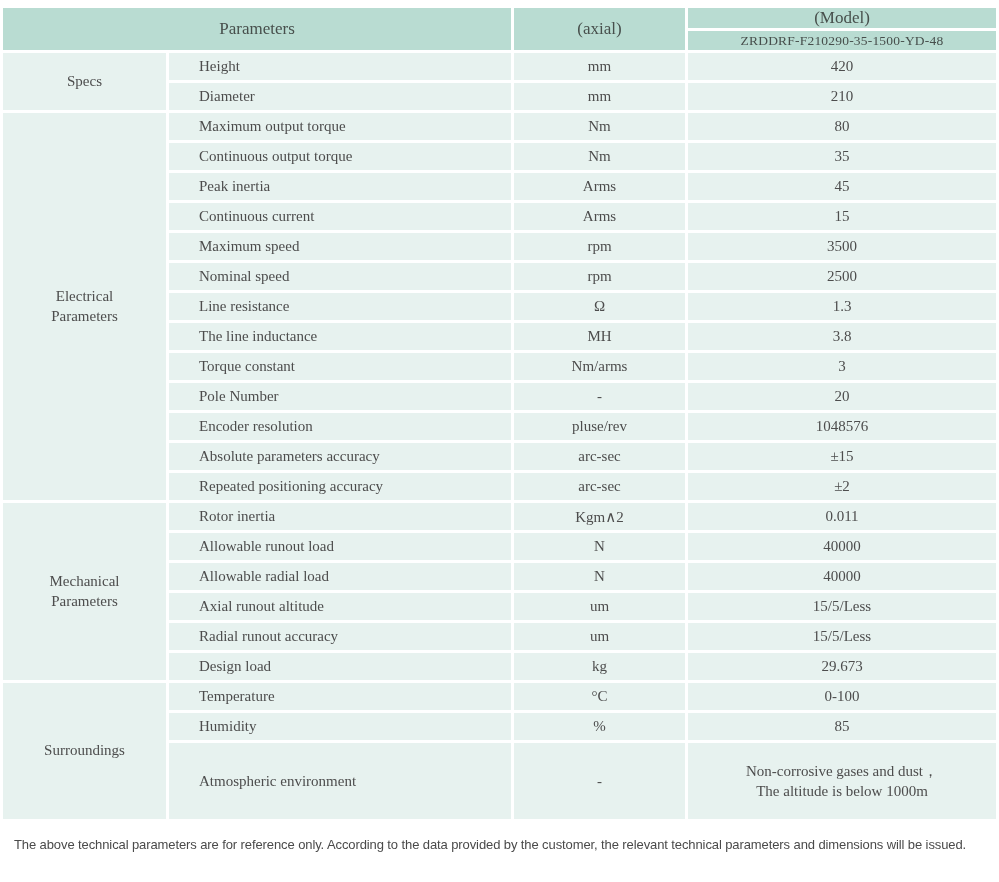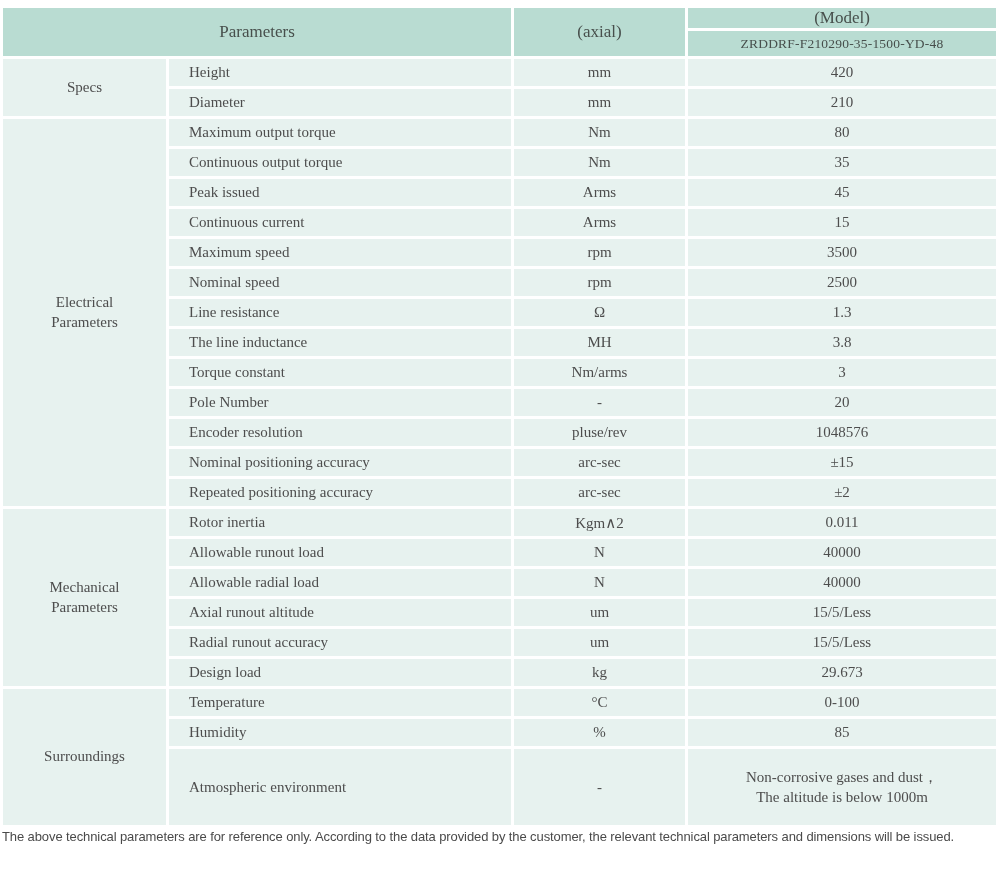--- a/index.html
+++ b/index.html
@@ -16,31 +16,31 @@
     border-collapse:separate;border-spacing:3px;table-layout:fixed;
     width:999px;margin-top:5px;font-family:Liberation Serif, serif;
   }
   th,td{font-weight:normal;padding:0;margin:0;}
   .hdr{
     background:var(--header-bg);text-align:center;vertical-align:middle;
     color:#474f4c;
   }
   .param-hdr,.unit-hdr{font-size:17px;}
   .model-hdr{font-size:17px;height:16px;}
-  .model-val{font-size:13.5px;height:25px;letter-spacing:0.2px;}
+  .model-val{font-size:13.5px;height:19px;letter-spacing:0.2px;}
   .cell{
     background:var(--cell-bg);height:27px;text-align:center;
     vertical-align:middle;font-size:15px;
   }
-  .param-cell{text-align:left;padding-left:20px;}
+  .param-cell{text-align:left;padding-left:30px;}
   .group-cell{white-space:pre-line;line-height:1.3;text-align:center;}
   .value-cell{white-space:pre-line;line-height:1.35;}
   .tall .cell{height:76px;}
   .footnote{
-    font-size:13px;margin-top:1px;padding-left:2px;color:#4a4a4a;
+    font-size:13px;margin-top:15px;padding-left:14px;color:#4a4a4a;
     white-space:nowrap;overflow:hidden;letter-spacing:-0.1px;
   }
 </style>
 </head>
 <body>
 
 <div>
   <table>
     <colgroup>
       <col style="width:163px">
@@ -76,21 +76,21 @@
           <td class="cell param-cell">Maximum output torque</td>
           <td class="cell unit-cell">Nm</td>
           <td class="cell value-cell">80</td>
         </tr>
         <tr>
           <td class="cell param-cell">Continuous output torque</td>
           <td class="cell unit-cell">Nm</td>
           <td class="cell value-cell">35</td>
         </tr>
         <tr>
-          <td class="cell param-cell">Peak issued</td>
+          <td class="cell param-cell">Peak inertia</td>
           <td class="cell unit-cell">Arms</td>
           <td class="cell value-cell">45</td>
         </tr>
         <tr>
           <td class="cell param-cell">Continuous current</td>
           <td class="cell unit-cell">Arms</td>
           <td class="cell value-cell">15</td>
         </tr>
         <tr>
           <td class="cell param-cell">Maximum speed</td>
@@ -121,21 +121,21 @@
           <td class="cell param-cell">Pole Number</td>
           <td class="cell unit-cell">-</td>
           <td class="cell value-cell">20</td>
         </tr>
         <tr>
           <td class="cell param-cell">Encoder resolution</td>
           <td class="cell unit-cell">pluse/rev</td>
           <td class="cell value-cell">1048576</td>
         </tr>
         <tr>
-          <td class="cell param-cell">Nominal positioning accuracy</td>
+          <td class="cell param-cell">Absolute parameters accuracy</td>
           <td class="cell unit-cell">arc-sec</td>
           <td class="cell value-cell">±15</td>
         </tr>
         <tr>
           <td class="cell param-cell">Repeated positioning accuracy</td>
           <td class="cell unit-cell">arc-sec</td>
           <td class="cell value-cell">±2</td>
         </tr>
         <tr>
           <td class="cell group-cell" rowspan="6">Mechanical

